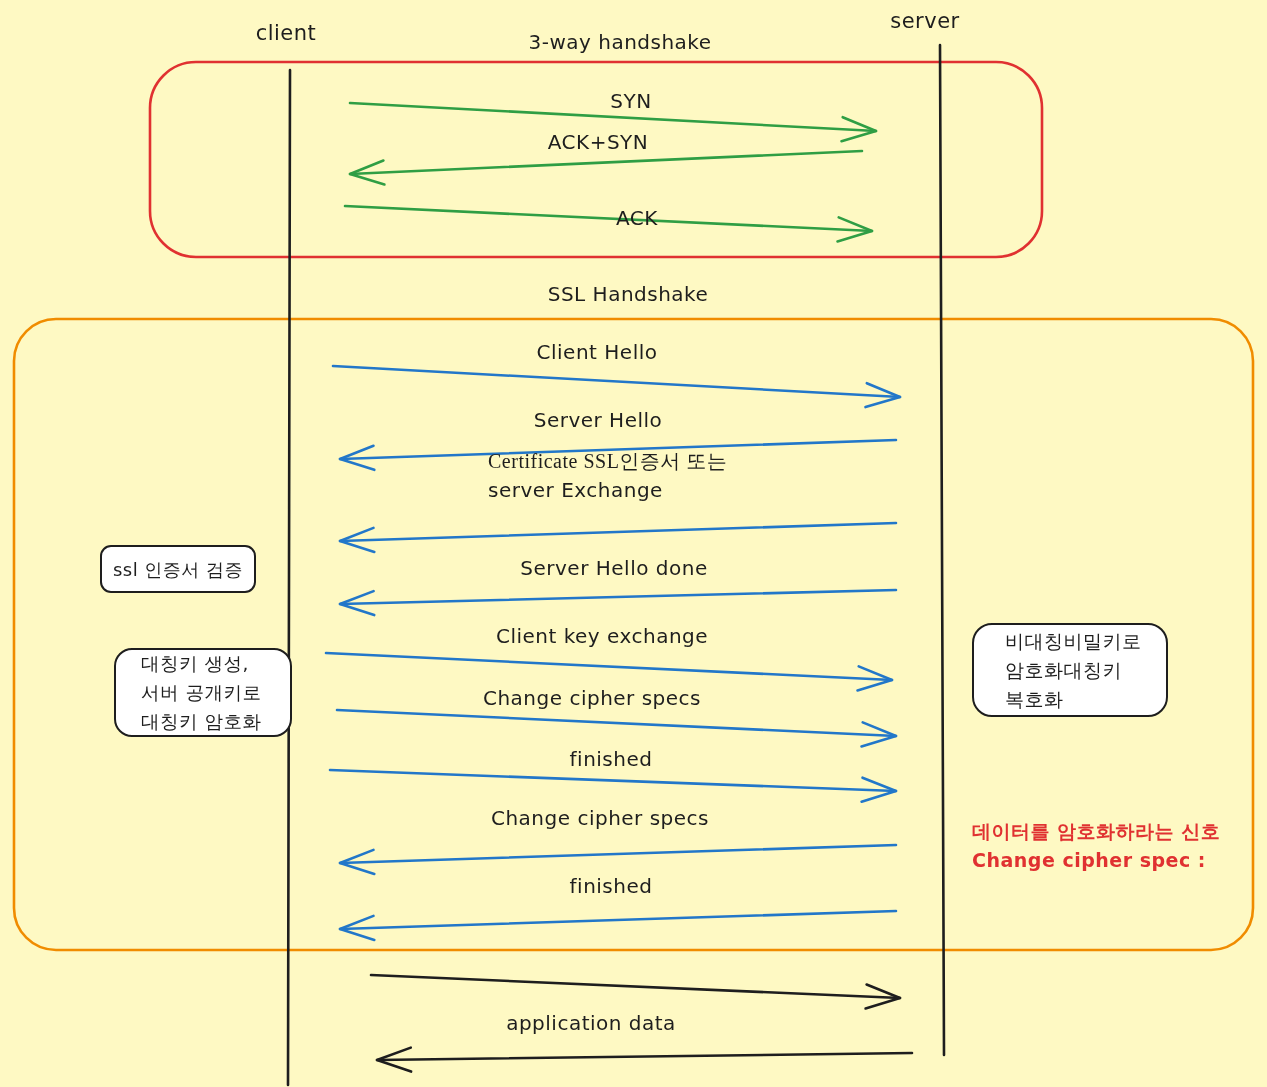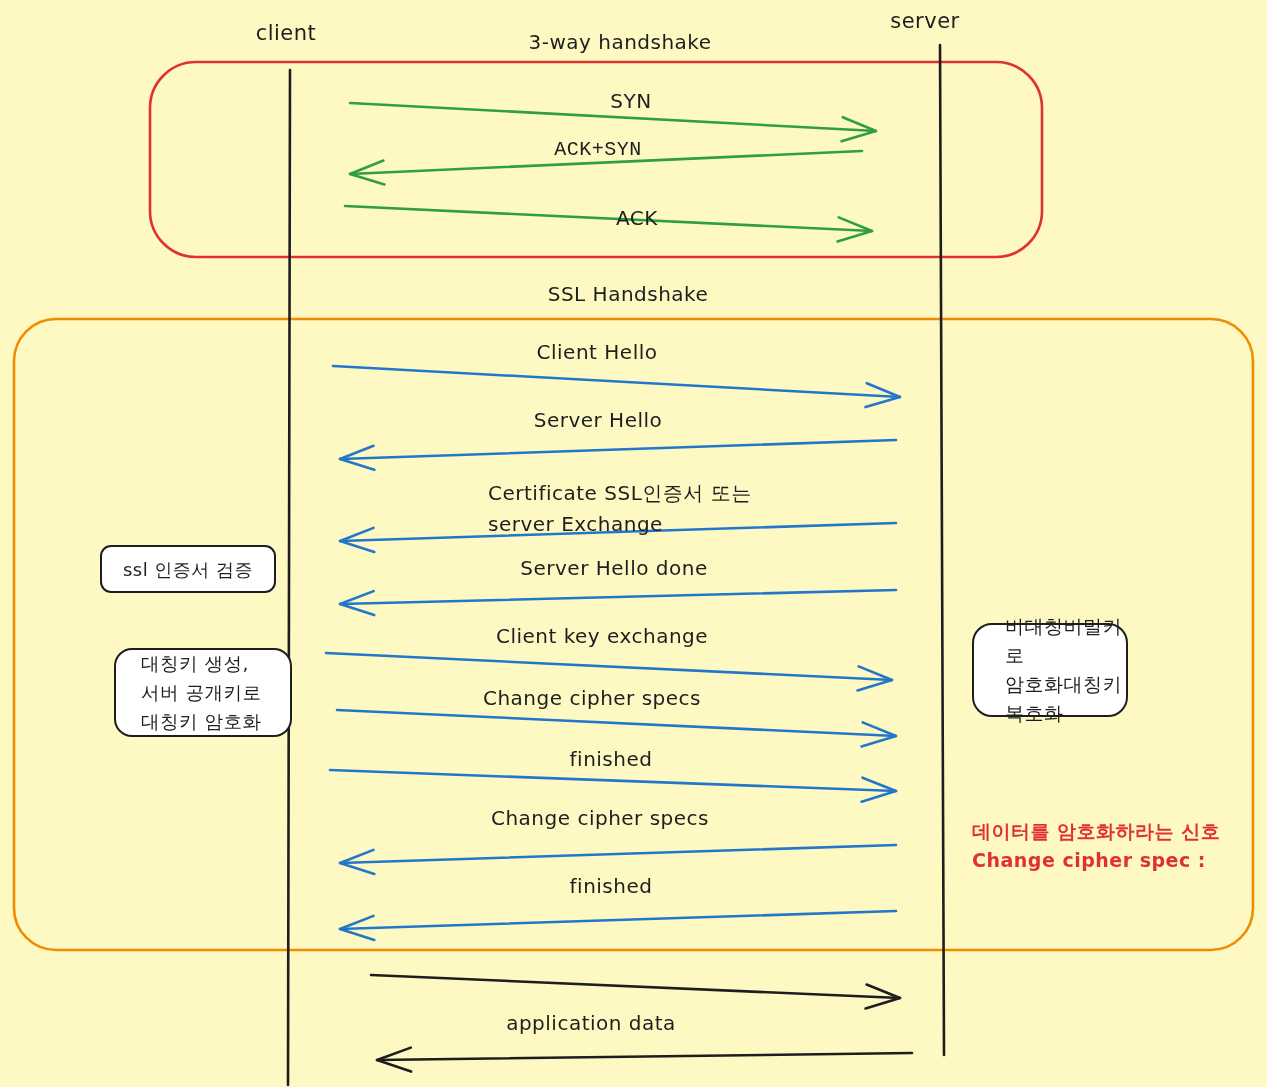--- a/index.html
+++ b/index.html
@@ -117,47 +117,47 @@
       </g>
   </svg>
 
   <div class="lbl actor" style="left:286px;top:21px;">client</div>
   <div class="lbl actor" style="left:925px;top:9px;">server</div>
 
   <div class="lbl" style="left:620px;top:30px;">3-way handshake</div>
   <div class="lbl" style="left:628px;top:282px;">SSL Handshake</div>
 
   <div class="lbl" style="left:631px;top:89px;">SYN</div>
-  <div class="lbl" style="left:598px;top:138px;font-family:Liberation Mono, monospace;">ACK+SYN</div>
+  <div class="lbl" style="left:598px;top:130px;">ACK+SYN</div>
   <div class="lbl" style="left:637px;top:206px;">ACK</div>
 
   <div class="lbl" style="left:597px;top:340px;">Client Hello</div>
   <div class="lbl" style="left:598px;top:408px;">Server Hello</div>
-  <div class="lbl left-align" style="left:488px;top:480px;">Certificate SSL인증서 또는</div>
-  <div class="lbl left-align" style="left:488px;top:512px;text-align:right;">server Exchange</div>
+  <div class="lbl left-align" style="left:488px;top:448px;font-family:Liberation Serif, serif;">Certificate SSL인증서 또는</div>
+  <div class="lbl left-align" style="left:488px;top:478px;text-align:right;">server Exchange</div>
   <div class="lbl" style="left:614px;top:556px;">Server Hello done</div>
   <div class="lbl" style="left:602px;top:624px;">Client key exchange</div>
   <div class="lbl" style="left:592px;top:686px;">Change cipher specs</div>
   <div class="lbl" style="left:611px;top:747px;">finished</div>
   <div class="lbl" style="left:600px;top:806px;">Change cipher specs</div>
   <div class="lbl" style="left:611px;top:874px;">finished</div>
 
   <div class="lbl" style="left:591px;top:1011px;">application data</div>
 
-  <div class="note-box centered" style="left:100px;top:545px;width:176px;height:48px;border-radius:11px;font-size:18px;">
+  <div class="note-box centered" style="left:100px;top:545px;width:156px;height:48px;border-radius:11px;font-size:18px;">
     <span>ssl 인증서 검증</span>
   </div>
 
   <div class="note-box" style="left:86px;top:648px;width:178px;height:89px;border-radius:18px;padding-left:25px;font-size:18.5px;margin-left:28px;">
     <span>대칭키 생성,</span>
     <span>서버 공개키로</span>
     <span>대칭키 암호화</span>
   </div>
 
-  <div class="note-box" style="left:972px;top:623px;width:156px;height:94px;border-radius:20px;padding-left:31px;">
+  <div class="note-box" style="left:972px;top:623px;width:196px;height:94px;border-radius:20px;padding-left:31px;">
     <span>비대칭비밀키로</span>
     <span>암호화대칭키</span>
     <span>복호화</span>
   </div>
 
   <div class="annotation" style="left: 972px; top: 817px; color: rgb(224, 49, 49);">
     <div>데이터를 암호화하라는 신호</div>
     <div>Change cipher spec :</div>
   </div>
 

